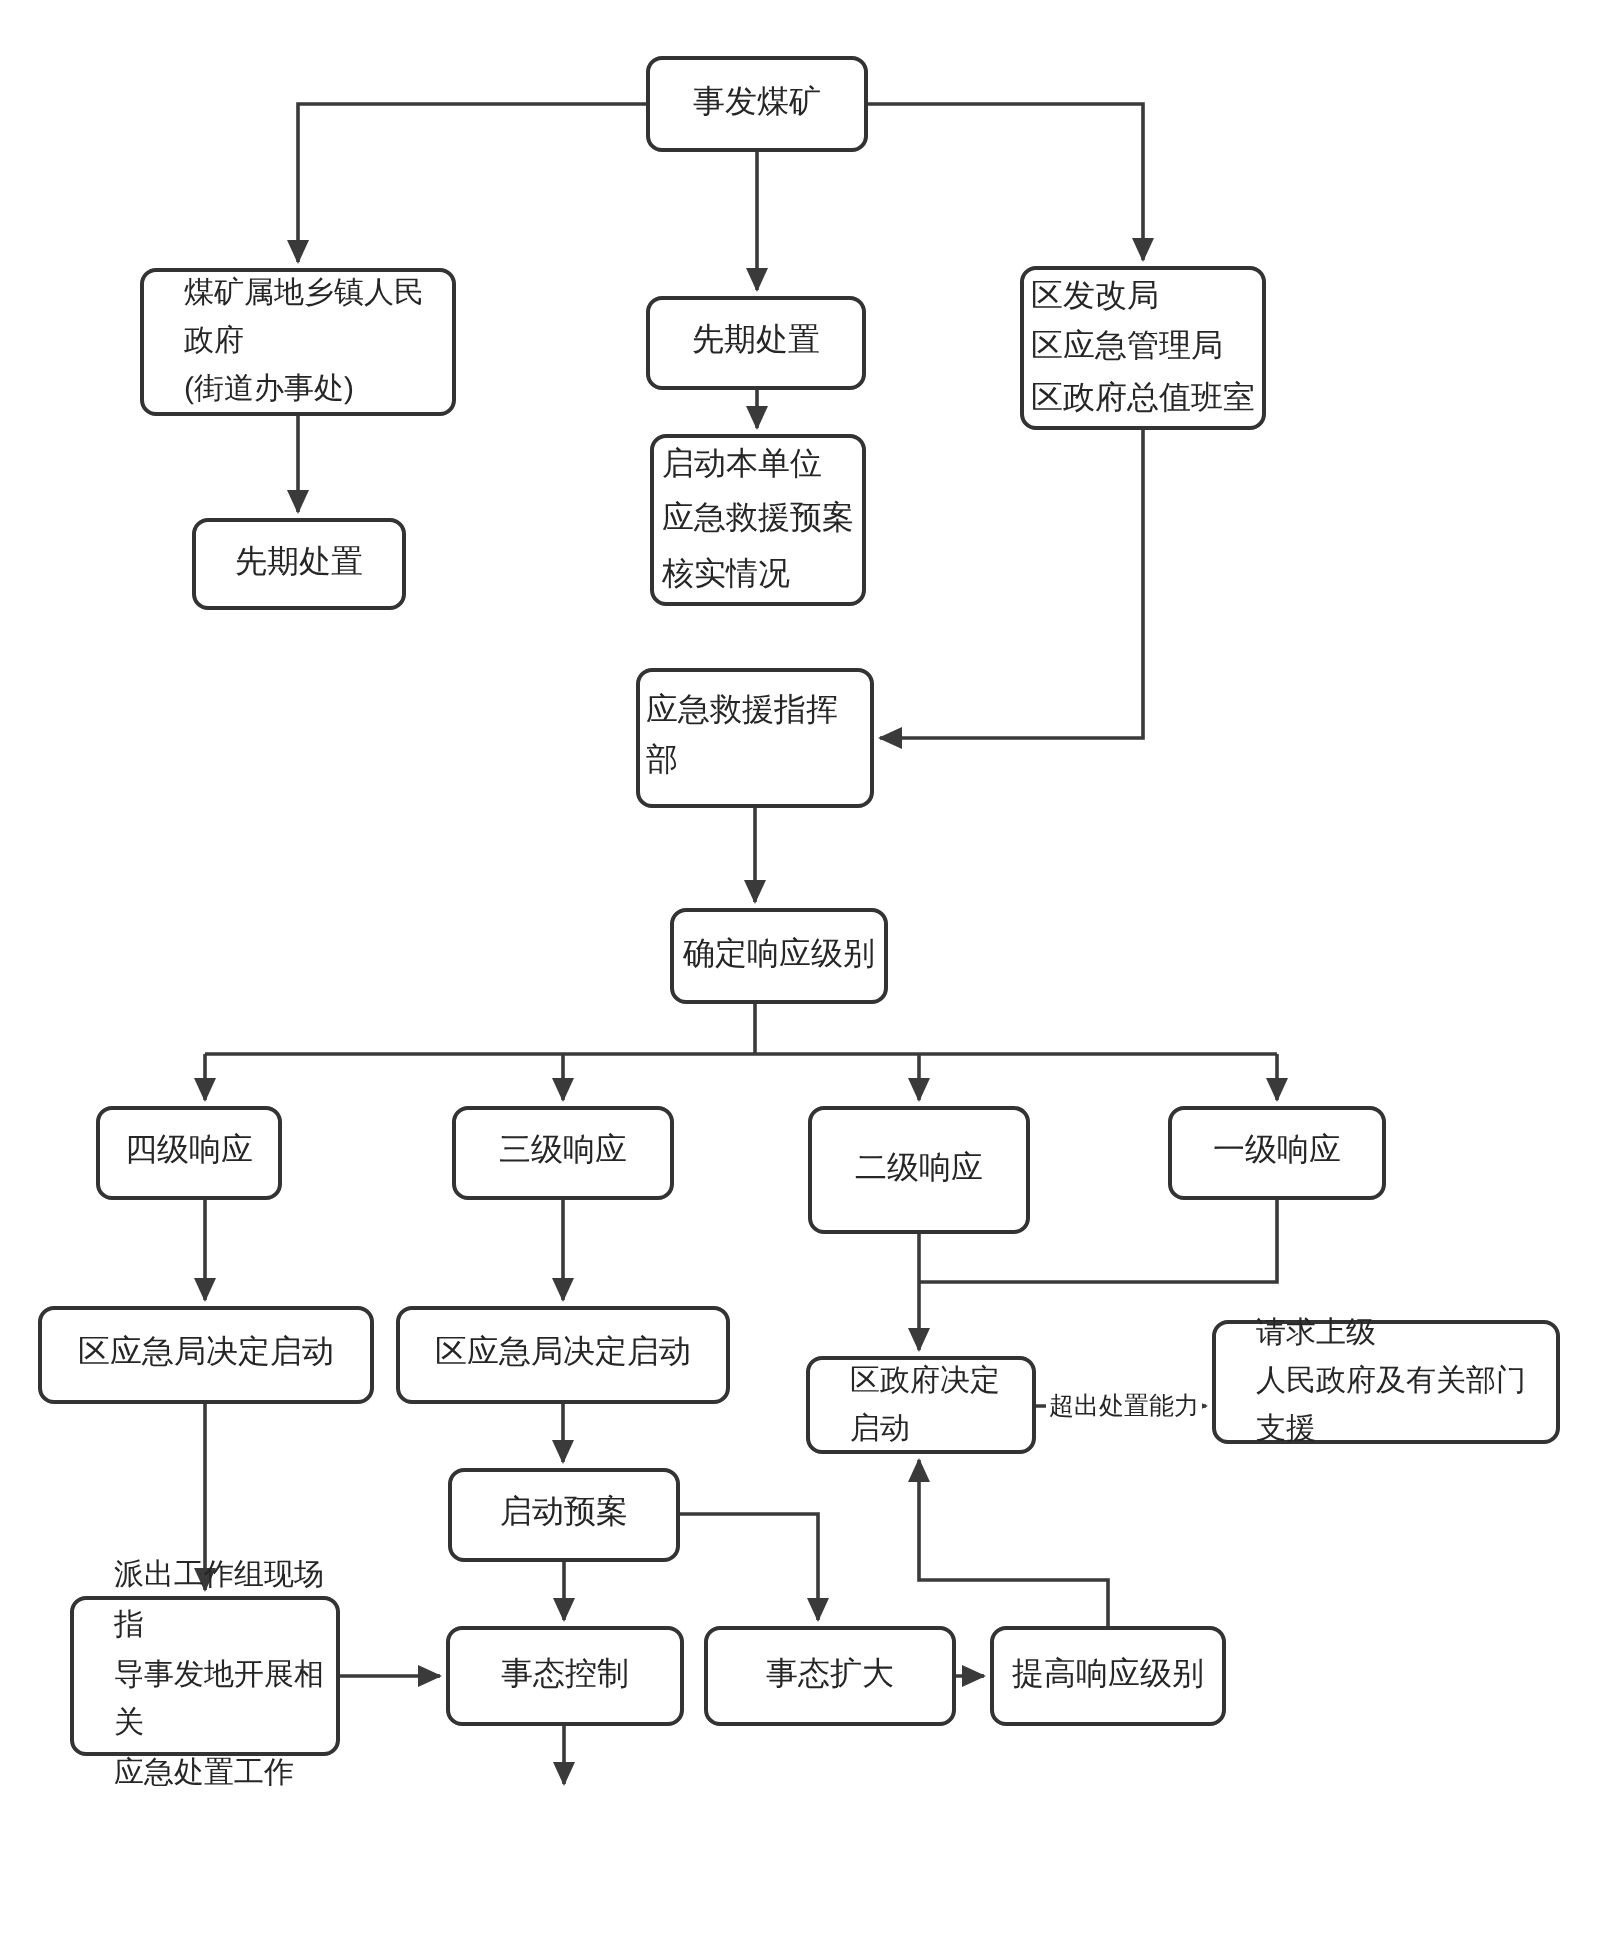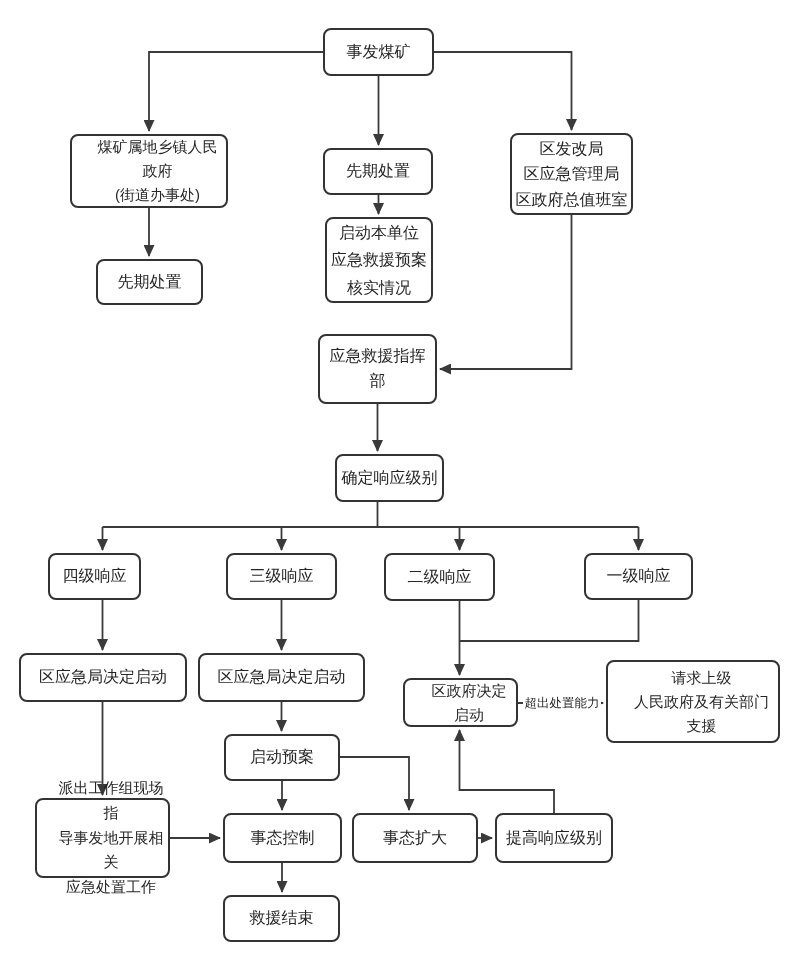--- a/index.html
+++ b/index.html
@@ -15,21 +15,21 @@
     background:var(--bg);
     font-family:"Liberation Sans",sans-serif;
     overflow:hidden;
   }
   svg.connectors{position:absolute;left:0;top:0;width:800px;height:973px;}
   svg.connectors path.edge{stroke:var(--line);stroke-width:1.8;fill:none;}
   .arrowhead{fill:var(--line);}
   .node{
     position:absolute;box-sizing:border-box;
     display:flex;align-items:center;justify-content:center;
-    text-align:center;
+    text-align:left;
     border:2px solid var(--border);
     border-radius:8px;
     background:#ffffff;
     color:var(--text);
     font-size:16px;line-height:1.55;
     white-space:pre-line;
     padding:2px 3px;
   }
   .node.small{font-size:15px;line-height:1.6;padding-left:20px;}
   .edge-label{
@@ -86,31 +86,30 @@
 区应急管理局
 区政府总值班室</div>
   <div class="node" style="left:325px;top:217px;width:108px;height:86px;line-height:1.7">启动本单位
 应急救援预案
 核实情况</div>
   <div class="node" style="left:96px;top:259px;width:107px;height:46px">先期处置</div>
   <div class="node" style="left:318px;top:334px;width:119px;height:70px">应急救援指挥部</div>
   <div class="node" style="left:335px;top:454px;width:109px;height:48px">确定响应级别</div>
   <div class="node" style="left:48px;top:553px;width:93px;height:47px">四级响应</div>
   <div class="node" style="left:226px;top:553px;width:111px;height:47px">三级响应</div>
-  <div class="node" style="left:384px;top:553px;width:111px;height:48px">二级响应</div>
+  <div class="node" style="left:404px;top:553px;width:111px;height:64px">二级响应</div>
   <div class="node" style="left:584px;top:553px;width:109px;height:47px">一级响应</div>
   <div class="node" style="left:19px;top:653px;width:168px;height:49px">区应急局决定启动</div>
   <div class="node" style="left:198px;top:653px;width:167px;height:49px">区应急局决定启动</div>
   <div class="node small" style="left:403px;top:678px;width:115px;height:49px">区政府决定启动</div>
-  <div class="node small" style="left:606px;top:660px;width:174px;height:83px">请求上级
+  <div class="node small" style="left:606px;top:660px;width:174px;height:62px">请求上级
 人民政府及有关部门支援</div>
   <div class="node" style="left:224px;top:734px;width:116px;height:47px">启动预案</div>
   <div class="node small" style="left:35px;top:798px;width:135px;height:80px;line-height:1.65">派出工作组现场指
 导事发地开展相关
 应急处置工作</div>
   <div class="node" style="left:223px;top:813px;width:119px;height:50px">事态控制</div>
   <div class="node" style="left:352px;top:813px;width:126px;height:50px">事态扩大</div>
   <div class="node" style="left:495px;top:813px;width:118px;height:50px">提高响应级别</div>
-  <div class="node" style="left:223px;top:895px;width:117px;height:47px">救援结束</div>
 
   <div class="edge-label" style="left:523px;top:695px;width:78px">超出处置能力</div>
 
 </div>
 
 </body></html>

